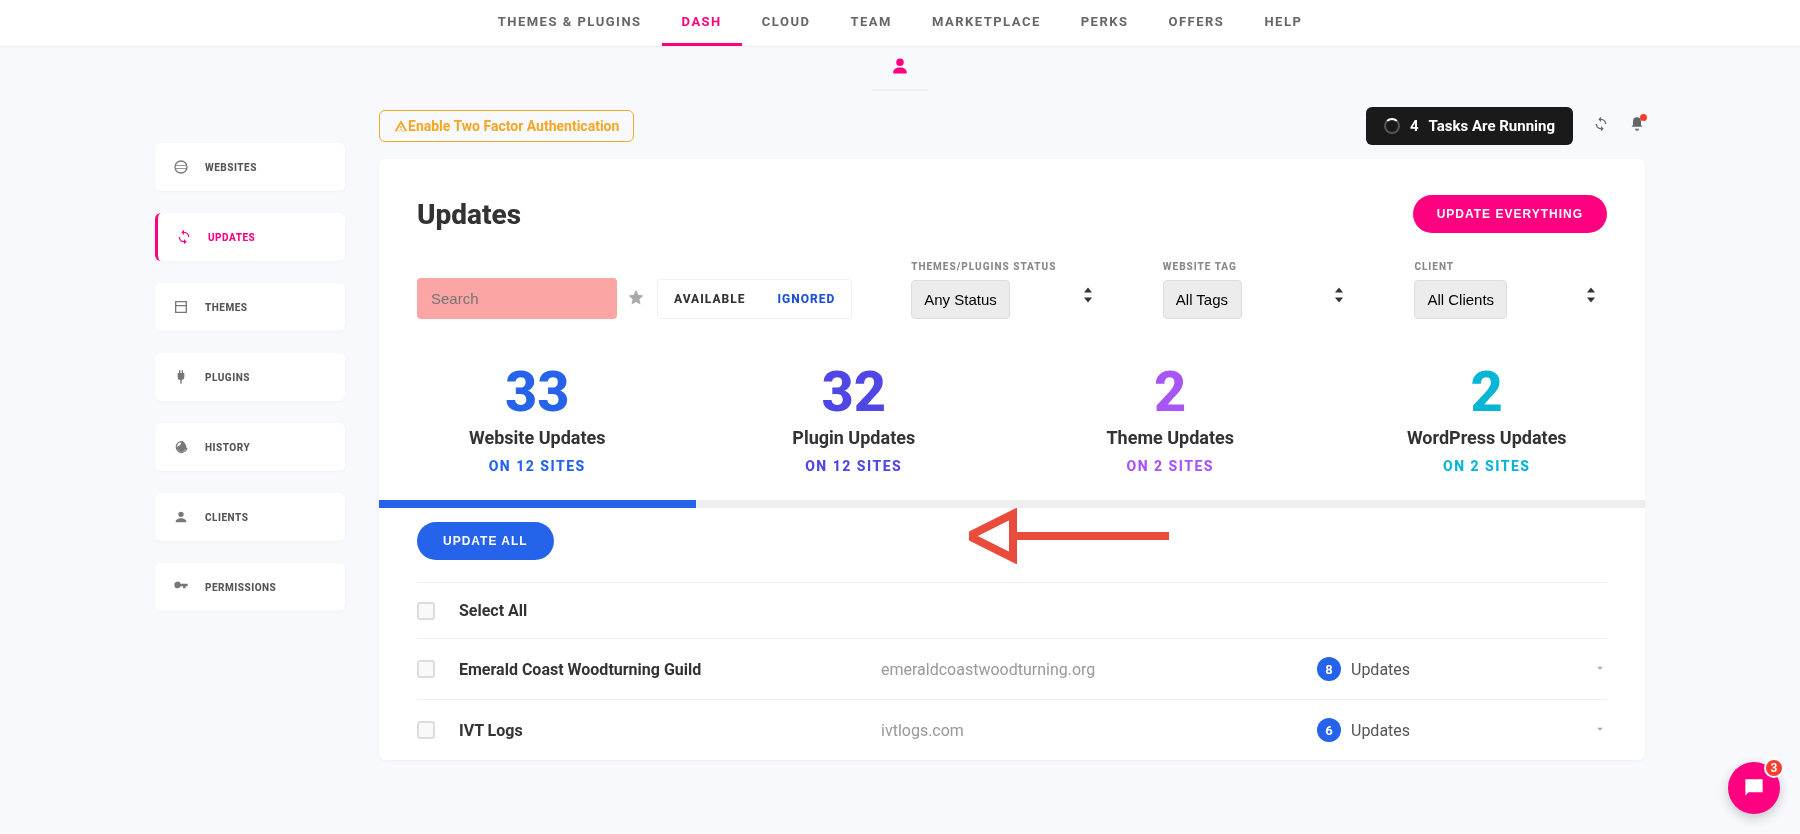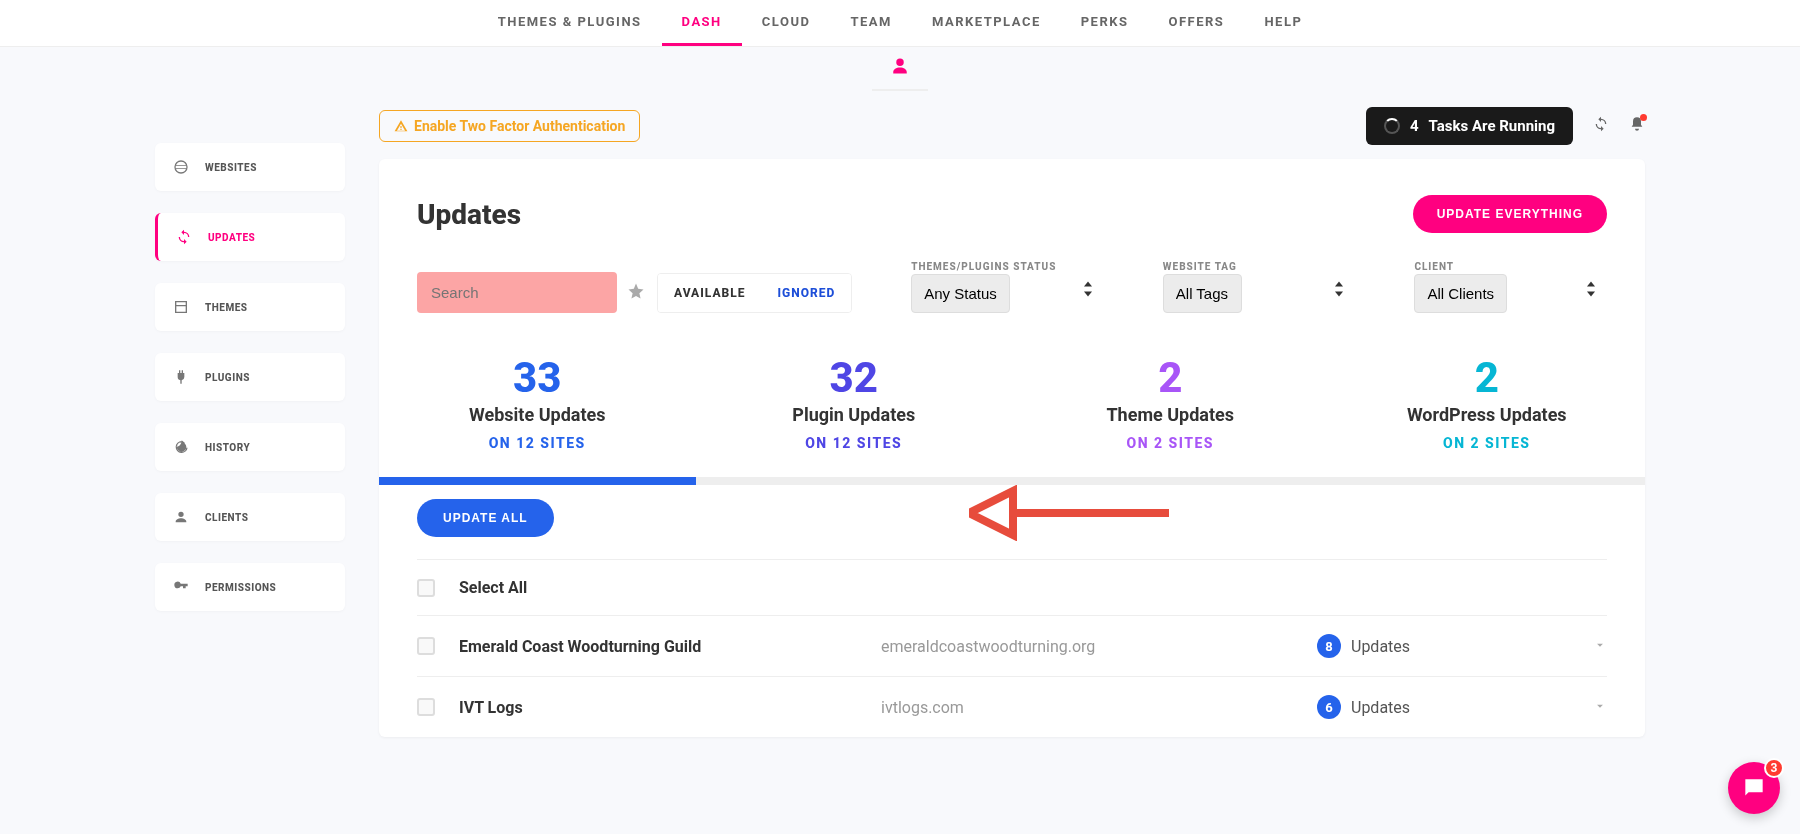--- a/index.html
+++ b/index.html
@@ -9,21 +9,21 @@
 .top-nav-item { padding: 14px 20px; font-size: 13px; font-weight: 700; letter-spacing: 1.5px; color: #666; cursor: pointer; border-bottom: 3px solid transparent; }
 .top-nav-item.active { color: #ff0080; border-bottom: 3px solid #ff0080; }
 
 .user-bar { display: flex; justify-content: center; padding: 14px 0 0; }
 .user-icon-wrap { width: 56px; height: 30px; display: flex; justify-content: center; align-items: center; border-bottom: 2px solid #eee; padding-bottom: 18px; }
 .user-icon-wrap svg { fill: #ff0080; }
 
 .page { display: flex; gap: 34px; padding: 0 155px 40px; }
 
 .notice-row { width: 100%; display: flex; justify-content: space-between; align-items: center; padding: 16px 0 14px; }
-.tfa-pill { border: 1px solid #f5a623; color: #f5a623; font-weight: 700; font-size: 14px; padding: 7px 14px; border-radius: 6px; display: inline-flex; gap: 6px; align-items: center; }
+.tfa-pill { border: 1px solid #f5a623; color: #f5a623; font-weight: 700; font-size: 14px; padding: 7px 14px; border-radius: 6px; display: inline-flex; align-items: center; }
 .notice-right { display: flex; align-items: center; gap: 20px; }
 .tasks-badge { background: #1a1a1a; color: #fff; font-weight: 700; padding: 10px 18px; border-radius: 6px; display: inline-flex; align-items: center; gap: 10px; font-size: 15px; }
 .tasks-badge .spinner { width: 16px; height: 16px; border: 2px solid #555; border-top-color: #fff; border-radius: 50%; }
 .icon-btn { color: #666; cursor: pointer; position: relative; }
 .dot-red::after { content:''; position:absolute; top:-2px; right:-2px; width:7px; height:7px; background:#ff3b30; border-radius:50%; }
 
 .sidebar { width: 190px; flex-shrink: 0; display: flex; flex-direction: column; gap: 22px; padding-top: 52px; }
 .side-item { background: #fff; border-radius: 6px; padding: 16px 18px; font-size: 10px; font-weight: 800; letter-spacing: 0.5px; color: #555; display: flex; align-items: center; gap: 16px; cursor: pointer; box-shadow: 0 1px 3px rgba(0,0,0,0.03); }
 .side-item svg { width:16px; height:16px; fill:#777; }
 .side-item.active { color:#ff0080; border-left:3px solid #ff0080; }
@@ -35,30 +35,30 @@
 .card-header h1 { font-size: 28px; font-weight: 800; }
 .btn-pink { background: #ff0080; color: #fff; border: none; padding: 12px 24px; border-radius: 999px; font-size: 12px; font-weight: 800; letter-spacing: 1px; cursor: pointer; }
 
 .filters-row { display: flex; gap: 12px; align-items: flex-end; padding: 28px 38px 0; }
 .search-group { display:flex; align-items:center; gap:10px; }
 .search-input { background:#fca5a5; border:none; padding:12px 14px; font-size:15px; width:200px; border-radius:4px; }
 .star-icon { color:#aaa; }
 .seg-toggle { display:flex; border:1px solid #eee; border-radius:4px; overflow:hidden; }
 .seg-btn { padding:12px 16px; font-size:12px; font-weight:800; letter-spacing:1px; color:#1d4ed8; background:#fff; cursor:pointer; }
 .seg-btn.active { color:#333; }
-.filter-group { display:flex; flex-direction:column; gap:2px; flex:1;padding-left:47px; }
+.filter-group { display:flex; flex-direction:column; gap:8px; flex:1;padding-left:47px; }
 .filter-label { font-size:10px; font-weight:800; letter-spacing:1px; color:#888; }
 .select { background:#ececec; border:1px solid #ddd; padding:10px 12px; font-size:15px; border-radius:4px; appearance:none; position:relative; }
 .select-wrap { position:relative; }
 .select-wrap::after { content:''; position:absolute; right:12px; top:50%; width:0; height:0; border-left:4px solid transparent; border-right:4px solid transparent; border-top:5px solid #333; transform:translateY(-50%); pointer-events:none; }
 .select-wrap::before { content:''; position:absolute; right:12px; top:50%; width:0; height:0; border-left:4px solid transparent; border-right:4px solid transparent; border-bottom:5px solid #333; transform:translateY(-250%); pointer-events:none; }
 
 .stats-row { display:flex; padding:40px 0 26px; }
 .stat { flex:1; text-align:center; }
-.stat-val { font-size:42px; font-weight:800; }
+.stat-val { font-size:56px; font-weight:800; }
 .stat-lbl { font-size:18px; font-weight:700; margin-top:2px; }
 .stat-sites { font-size:14px; font-weight:800; letter-spacing:1.5px; margin-top:10px; }
 .stat-1 .stat-val, .stat-1 .stat-sites { color:#2563eb; }
 .stat-2 .stat-val, .stat-2 .stat-sites { color:#4f46e5; }
 .stat-3 .stat-val, .stat-3 .stat-sites { color:#a855f7; }
 .stat-4 .stat-val, .stat-4 .stat-sites { color:#06b6d4; }
 
 .progress-rail { height:8px; background:#eee; }
 .progress-fill { height:100%; background:#2563eb; width:25%; }
 

